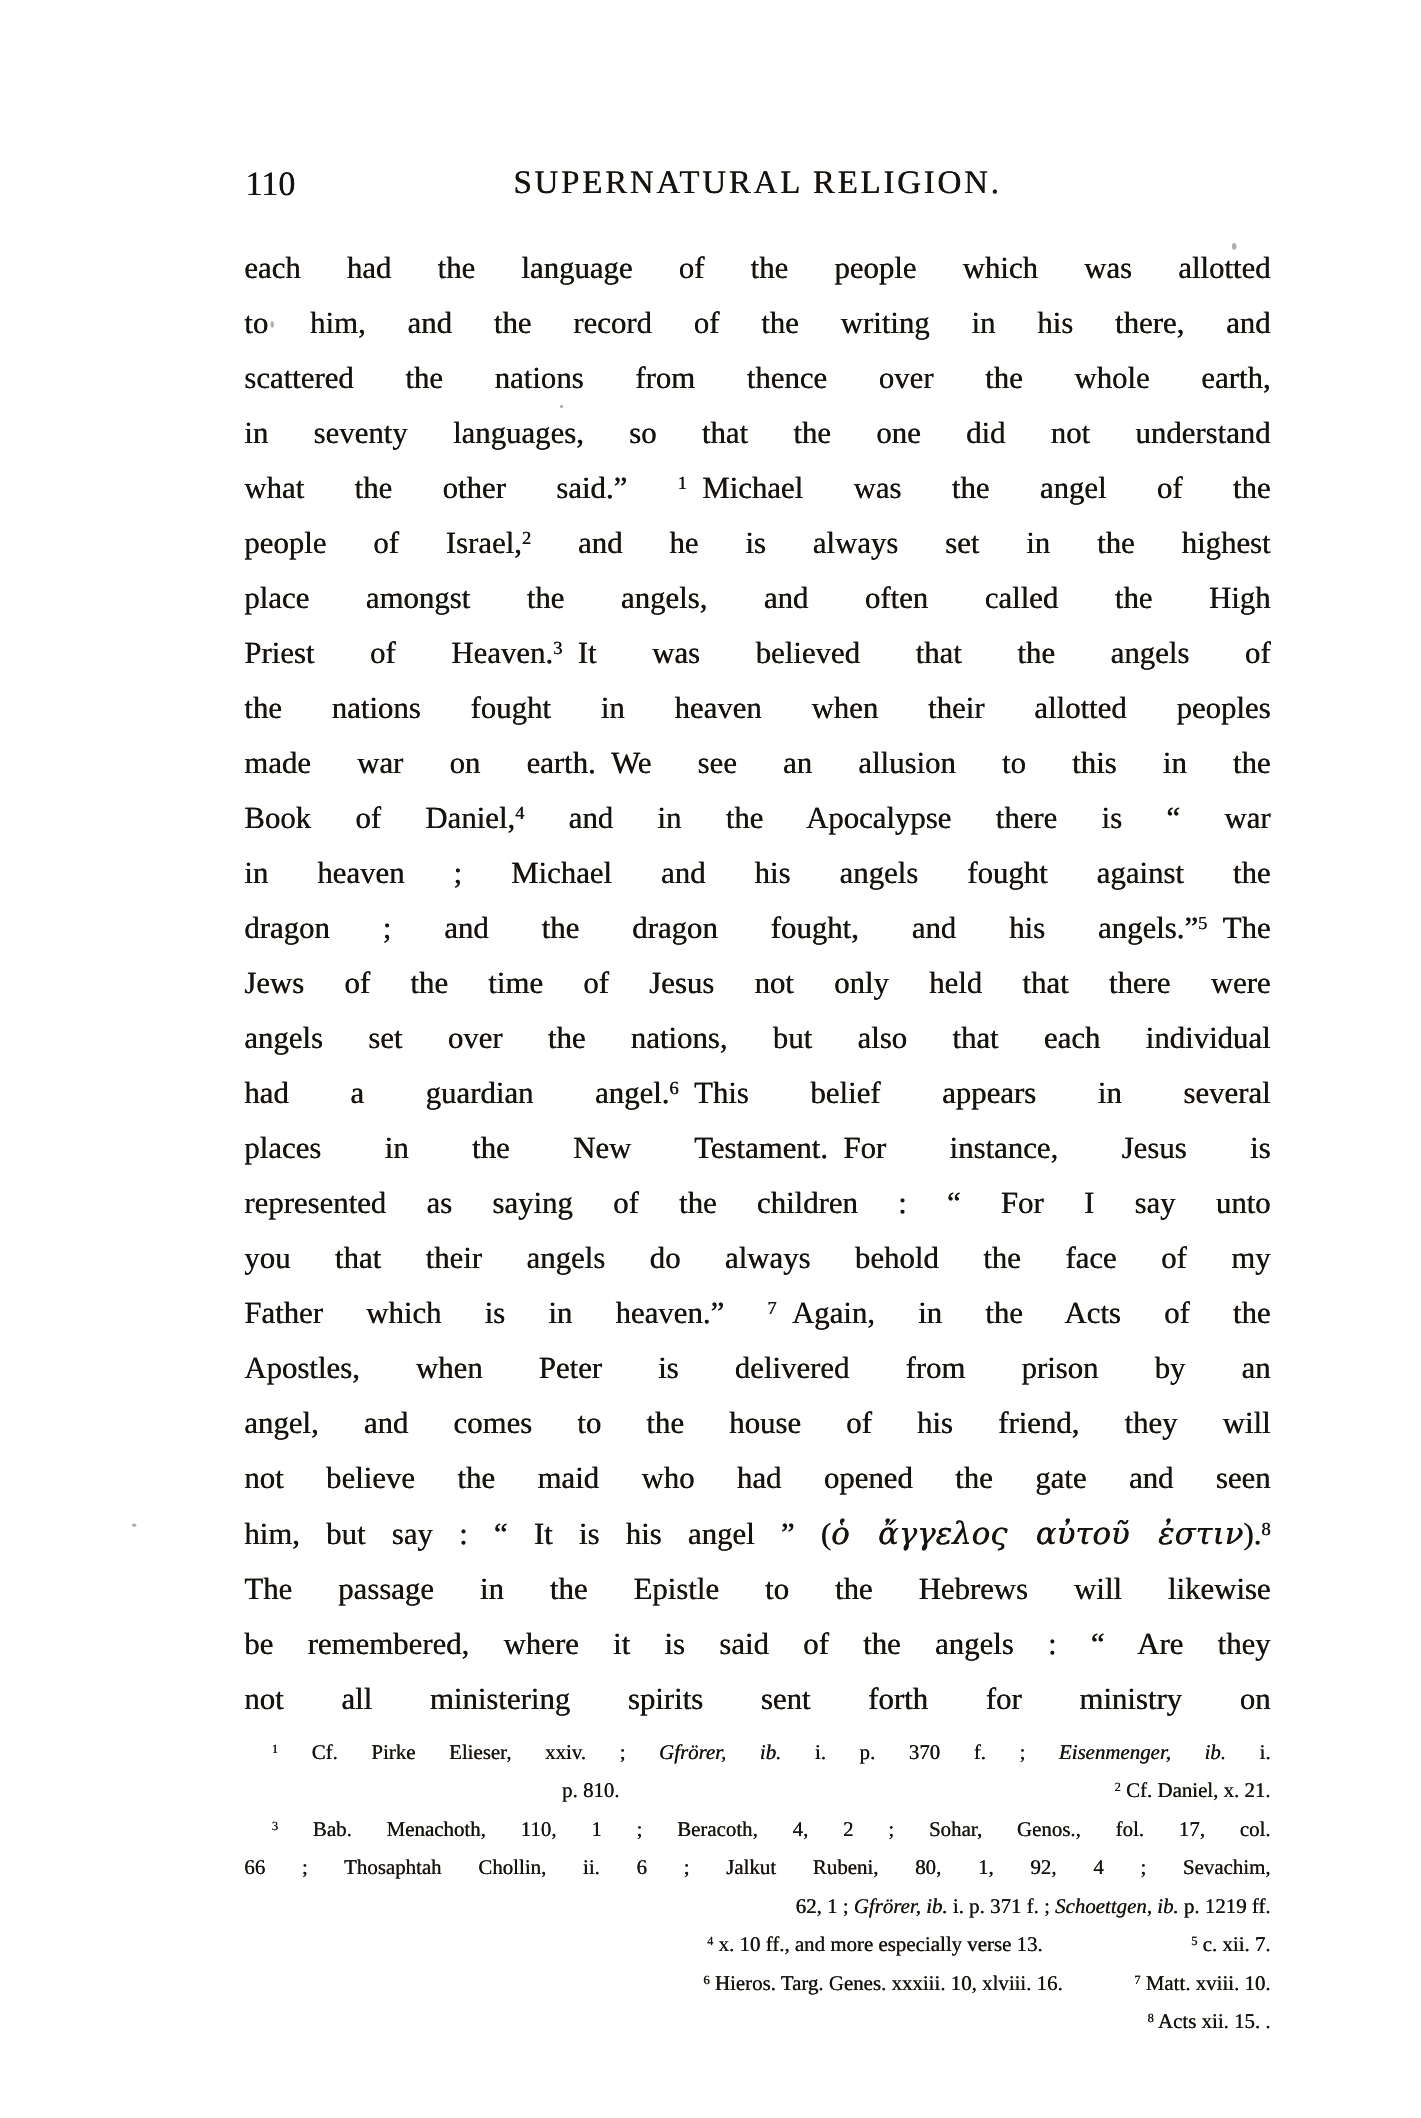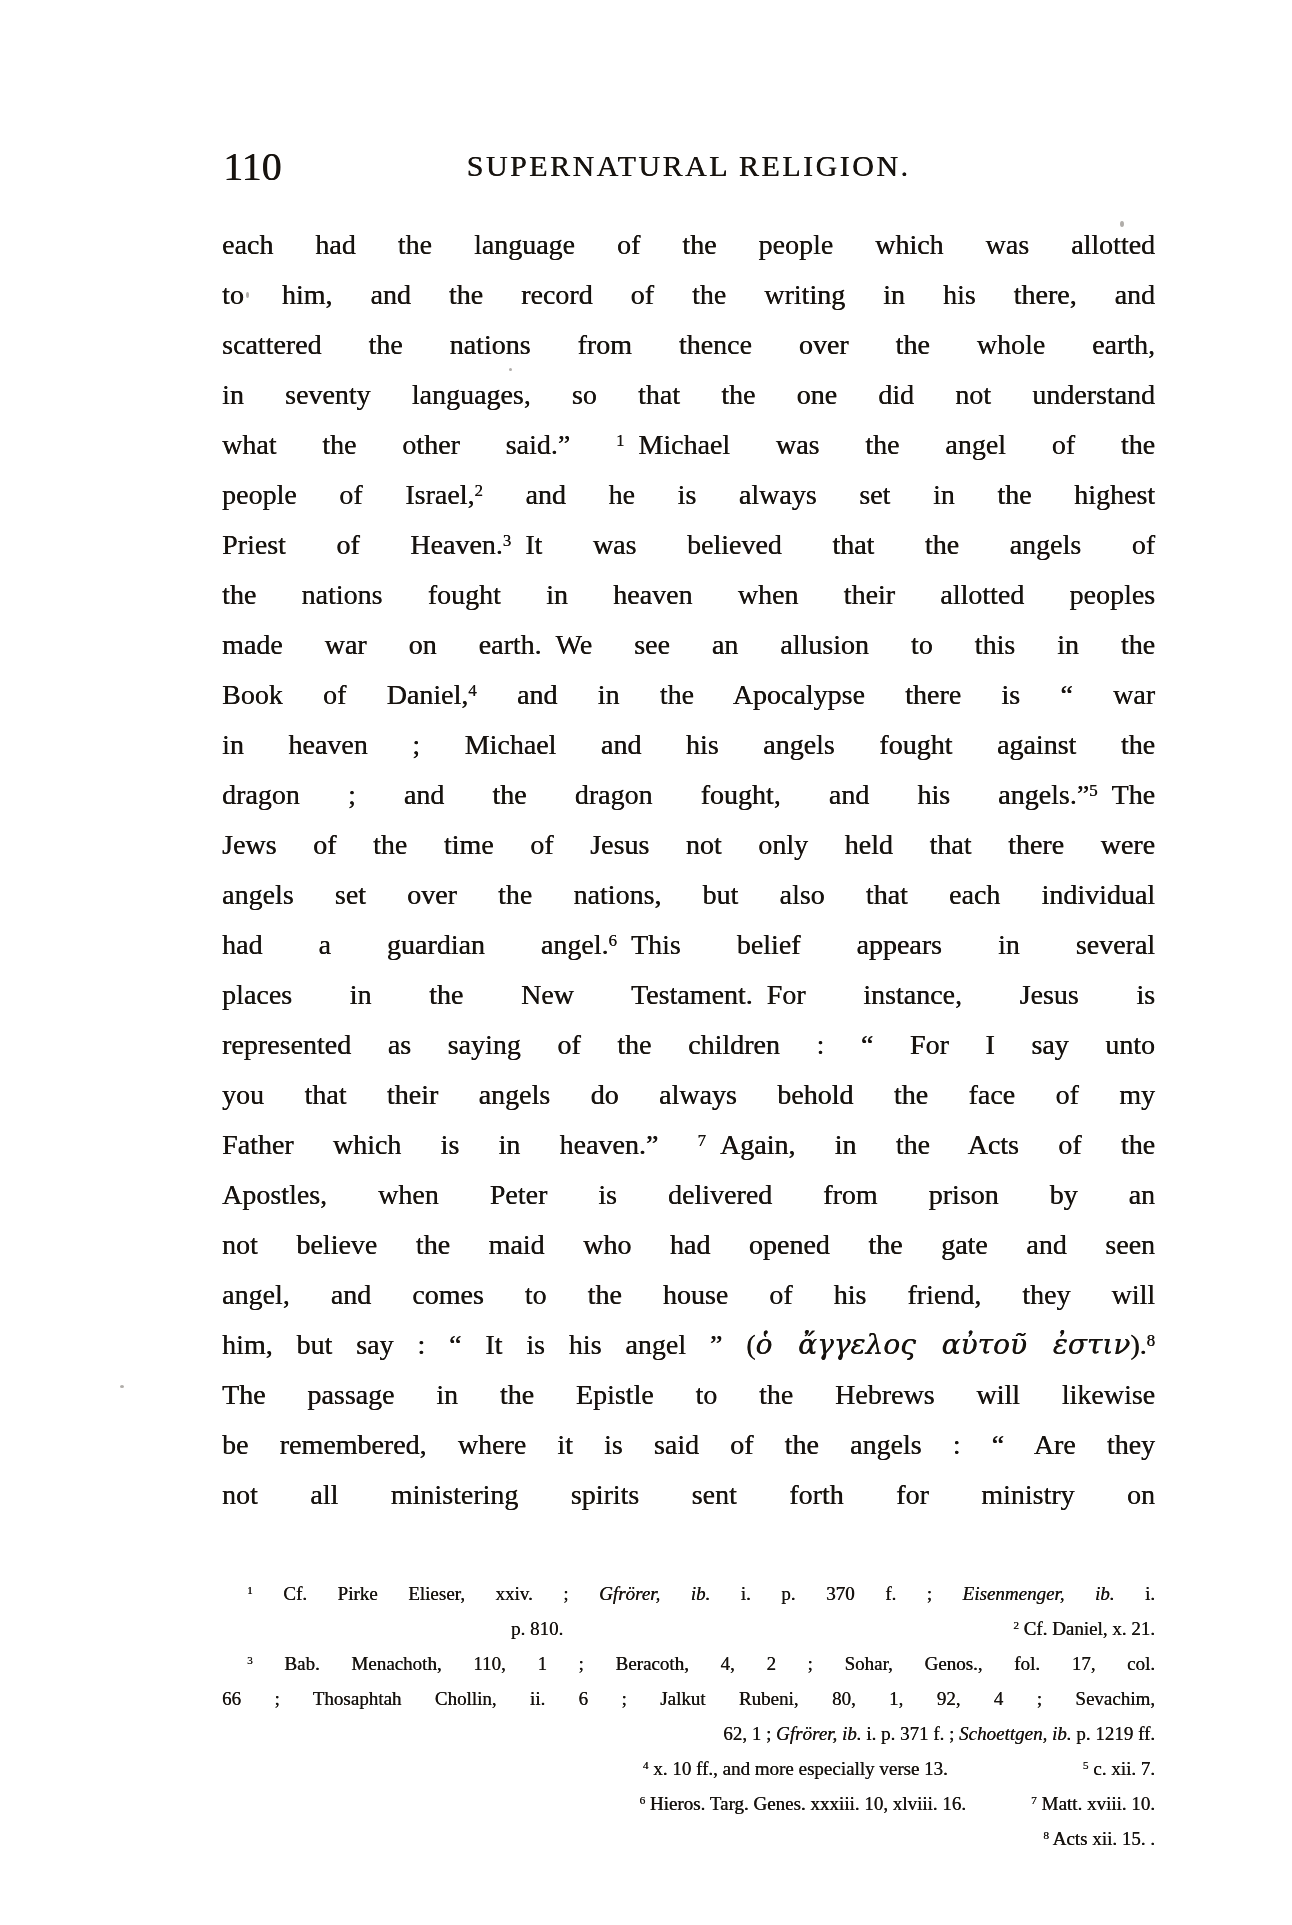--- a/index.html
+++ b/index.html
@@ -7,21 +7,21 @@
     width:1292px;height:1925px;
     background:#ffffff;
     position:relative;
     overflow:hidden;
     font-family:"Liberation Serif", serif;
     color:#17130f;
   }
   .page{position:absolute;inset:0;}
   .page-number{
     position:absolute;left:223px;top:150px;
-    font-size:40px;line-height:34px;
+    font-size:31px;line-height:34px;
     text-shadow:0.4px 0 currentColor;
   }
   .running-title{
     position:absolute;left:222px;top:148px;width:933px;
     text-align:center;
     font-size:30px;line-height:36px;
     letter-spacing:2.5px;
     text-shadow:0.4px 0 currentColor;
   }
   .body-text{
@@ -57,36 +57,37 @@
 
   <div class="running-title">SUPERNATURAL RELIGION.</div>
 
   <div class="body-text">
       <div class="line just"><span>each had the language of the people which was allotted</span></div>
       <div class="line just"><span>to him, and the record of the writing in his there, and</span></div>
       <div class="line just"><span>scattered the nations from thence over the whole earth,</span></div>
       <div class="line just"><span>in seventy languages, so that the one did not understand</span></div>
       <div class="line just"><span>what the other said.” </span><span class="sup">1</span><span> Michael was the angel of the</span></div>
       <div class="line just"><span>people of Israel,</span><span class="sup">2</span><span> and he is always set in the highest</span></div>
+      <div class="line just"><span>place amongst the angels, and often called the High</span></div>
       <div class="line just"><span>Priest of Heaven.</span><span class="sup">3</span><span> It was believed that the angels of</span></div>
       <div class="line just"><span>the nations fought in heaven when their allotted peoples</span></div>
       <div class="line just"><span>made war on earth. We see an allusion to this in the</span></div>
       <div class="line just"><span>Book of Daniel,</span><span class="sup">4</span><span> and in the Apocalypse there is “ war</span></div>
       <div class="line just"><span>in heaven ; Michael and his angels fought against the</span></div>
       <div class="line just"><span>dragon ; and the dragon fought, and his angels.”</span><span class="sup">5</span><span> The</span></div>
       <div class="line just"><span>Jews of the time of Jesus not only held that there were</span></div>
       <div class="line just"><span>angels set over the nations, but also that each individual</span></div>
       <div class="line just"><span>had a guardian angel.</span><span class="sup">6</span><span> This belief appears in several</span></div>
       <div class="line just"><span>places in the New Testament. For instance, Jesus is</span></div>
       <div class="line just"><span>represented as saying of the children : “ For I say unto</span></div>
       <div class="line just"><span>you that their angels do always behold the face of my</span></div>
       <div class="line just"><span>Father which is in heaven.” </span><span class="sup">7</span><span> Again, in the Acts of the</span></div>
       <div class="line just"><span>Apostles, when Peter is delivered from prison by an</span></div>
+      <div class="line just"><span>angel, and comes to the house of his friend, they will</span></div>
       <div class="line just"><span>not believe the maid who had opened the gate and seen</span></div>
-      <div class="line just"><span>angel, and comes to the house of his friend, they will</span></div>
       <div class="line just"><span>him, but say : “ It is his angel ” (</span><span class="greek">ὁ ἄγγελος αὐτοῦ ἐστιν</span><span>).</span><span class="sup">8</span></div>
       <div class="line just"><span>The passage in the Epistle to the Hebrews will likewise</span></div>
       <div class="line just"><span>be remembered, where it is said of the angels : “ Are they</span></div>
       <div class="line just"><span>not all ministering spirits sent forth for ministry on</span></div>
     </div>
 
   <div class="footnotes">
       <div class="line just indent"><span class="sup">1</span><span> Cf. Pirke Elieser, xxiv. ; </span><span class="it">Gfrörer,</span><span> </span><span class="it">ib.</span><span> i. p. 370 f. ; </span><span class="it">Eisenmenger,</span><span> </span><span class="it">ib.</span><span> i.</span></div>
       <div class="line"><span>p. 810.</span><span class="gap" style="width: 450px;"></span><span class="sup">2</span><span> Cf. Daniel, x. 21.</span></div>
       <div class="line just indent"><span class="sup">3</span><span> Bab. Menachoth, 110, 1 ; Beracoth, 4, 2 ; Sohar, Genos., fol. 17, col.</span></div>

